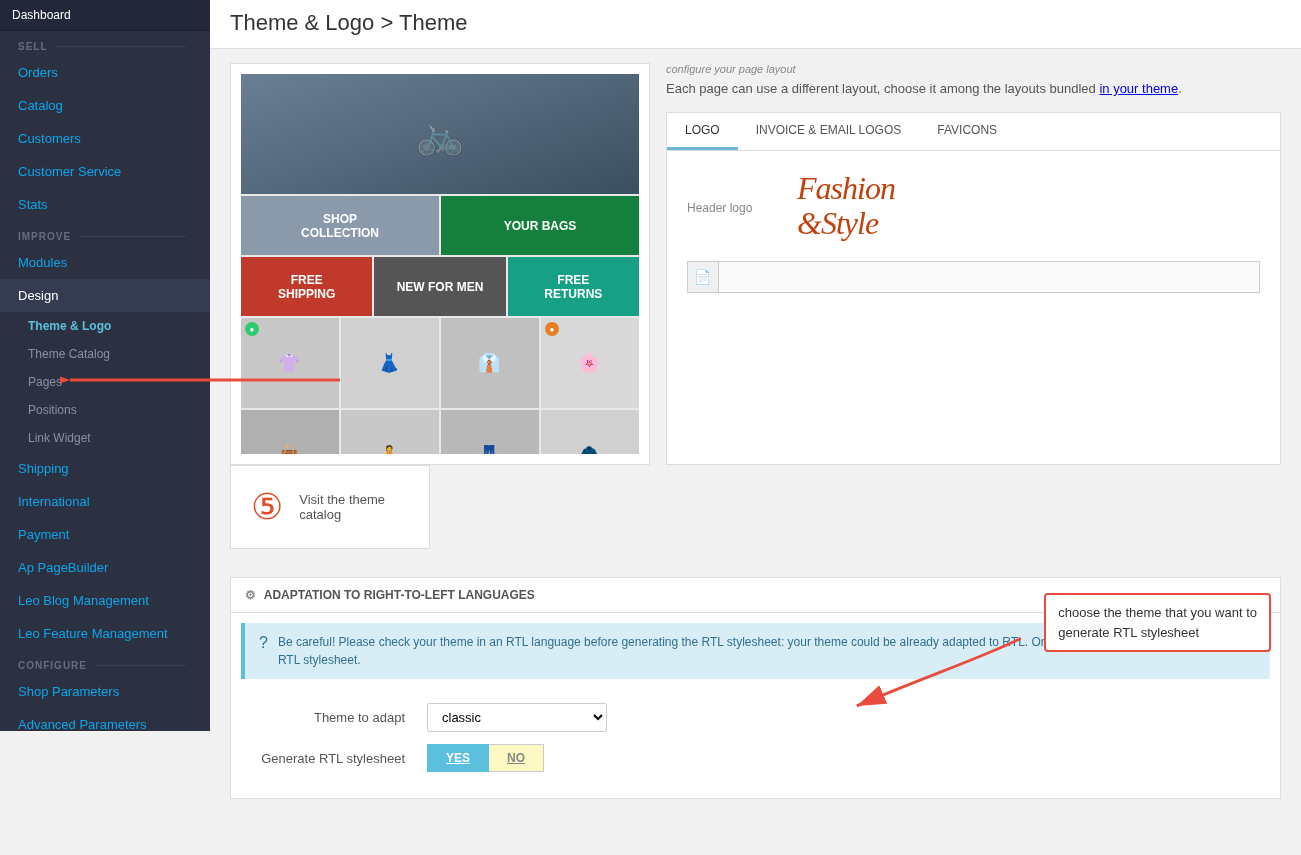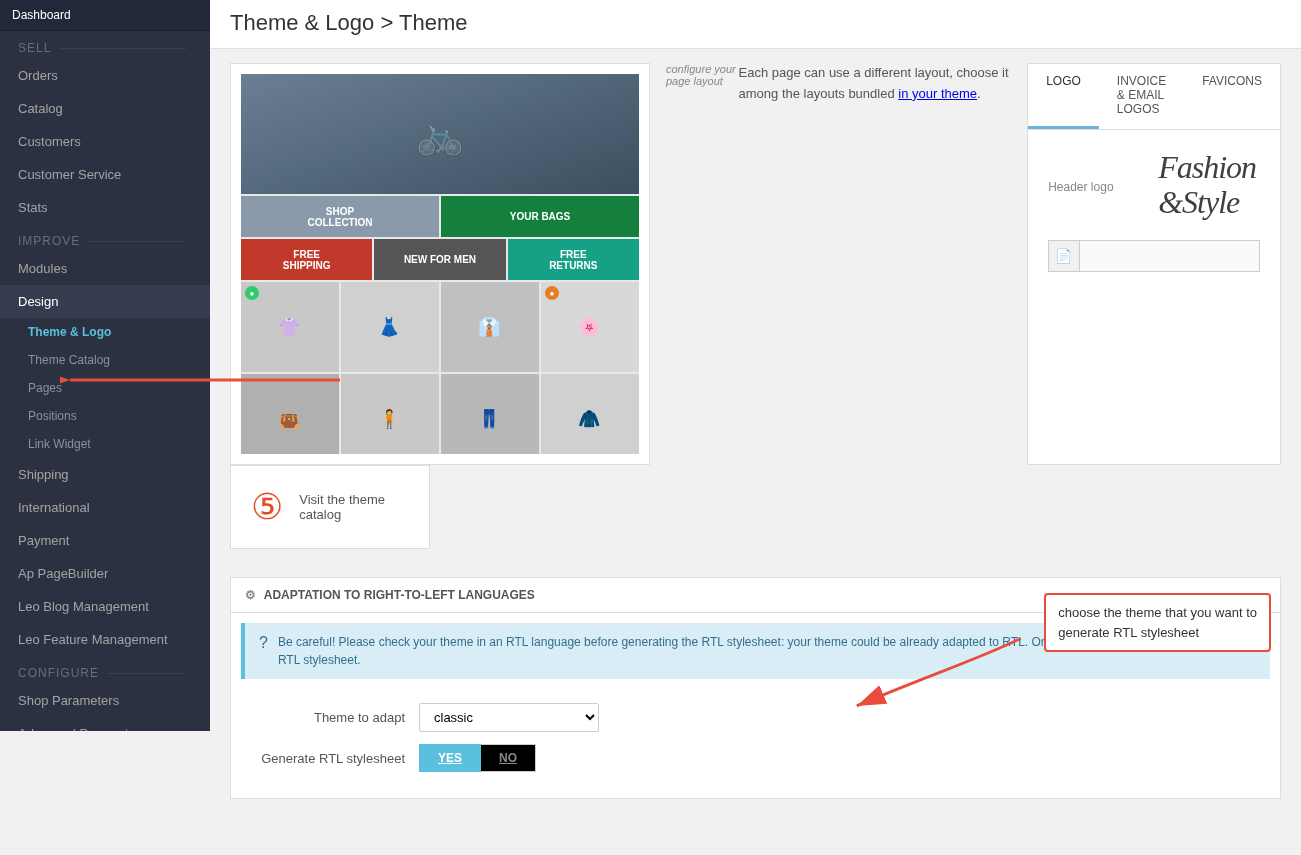--- a/index.html
+++ b/index.html
@@ -22,34 +22,35 @@
       background: #23273a;
       padding: 8px 12px;
       color: #fff;
       font-size: 12px;
       border-bottom: 1px solid #1a1e2d;
     }
 
     .sidebar-item {
       padding: 9px 18px;
       cursor: pointer;
-      color: #a3a3a3;
+      color: #0ea5e9;
       font-size: 13px;
       display: block;
     }
     .sidebar-item.active { color: #fff; background: #363c50; }
 
     .sidebar-section-label {
       padding: 10px 24px 4px 18px;
-      font-size: 12px;
+      font-size: 10px;
       color: #666d80;
       text-transform: uppercase;
       letter-spacing: 1px;
       display: flex;
       align-items: center;
+      font-weight: bold;
     }
     .sidebar-section-label::after {
       content: '';
       flex: 1;
       height: 1px;
       background: #3a3f52;
       margin-left: 8px;
     }
 
     .sidebar-sub-item {
@@ -139,26 +140,26 @@
       opacity: 0.6;
     }
 
     .preview-banner-row {
       display: flex;
       gap: 2px;
       margin-top: 2px;
     }
     .preview-banner {
       flex: 1;
-      height: 41px;
+      height: 59px;
       background: #8a9aaa;
       display: flex;
       align-items: center;
       justify-content: center;
-      font-size: 10px;
+      font-size: 12px;
       color: #fff;
       font-weight: bold;
       text-align: center;
     }
     .preview-banner.red { background: #c0392b; }
     .preview-banner.teal { background: #16a085; }
 
     .preview-products-row {
       display: flex;
       gap: 2px;
@@ -246,21 +247,21 @@
       min-width: 90px;
       padding-top: 30px;
     }
     .logo-img-area {
       background: #fff;
     }
     .fashion-logo {
       font-size: 32px;
       font-family: Georgia, serif;
       font-style: italic;
-      color: #404040;
+      color: #c2410c;
       line-height: 1.1;
       letter-spacing: -1px;
     }
 
     .file-upload-row {
       display: flex;
       align-items: center;
       margin-top: 10px;
     }
     .file-icon {
@@ -342,21 +343,21 @@
       font-size: 12px;
       line-height: 1.5;
     }
     .rtl-form {
       padding: 14px;
     }
     .rtl-form-row {
       display: flex;
       align-items: center;
       margin-bottom: 12px;
-      gap: 14px;
+      gap: 22px;
     }
     .rtl-form-label {
       color: #555;
       font-size: 13px;
       min-width: 160px;
       text-align: right;
     }
     .rtl-select {
       padding: 5px 10px;
       border: 1px solid #ccc;
@@ -376,21 +377,21 @@
       font-size: 12px;
       font-weight: bold;
       text-decoration: underline;
     }
     .rtl-toggle-btn.yes {
       background: #5bc0de;
       color: #fff;
       border-color: #5bc0de;
     }
     .rtl-toggle-btn.no {
-      background: #000000;
+      background: #fef9c3;
       color: #888;
       border-left: none;
     }
 
     
     .annotation-box {
       position: absolute;
       background: #fff;
       border: 2px solid #e74c3c;
       border-radius: 4px;
@@ -416,21 +417,21 @@
     }
 
     .top-content-row {
       display: flex;
       gap: 16px;
     }
 
     .right-panel-wrapper {
       flex: 1;
       display: flex;
-      flex-direction: row;
+      flex-direction: column;
       justify-content: flex-end;
     }
 
     .configure-your-text {
       color: #888;
       font-size: 11px;
       margin-bottom: 4px;
       font-style: italic;
     }
   </style>

